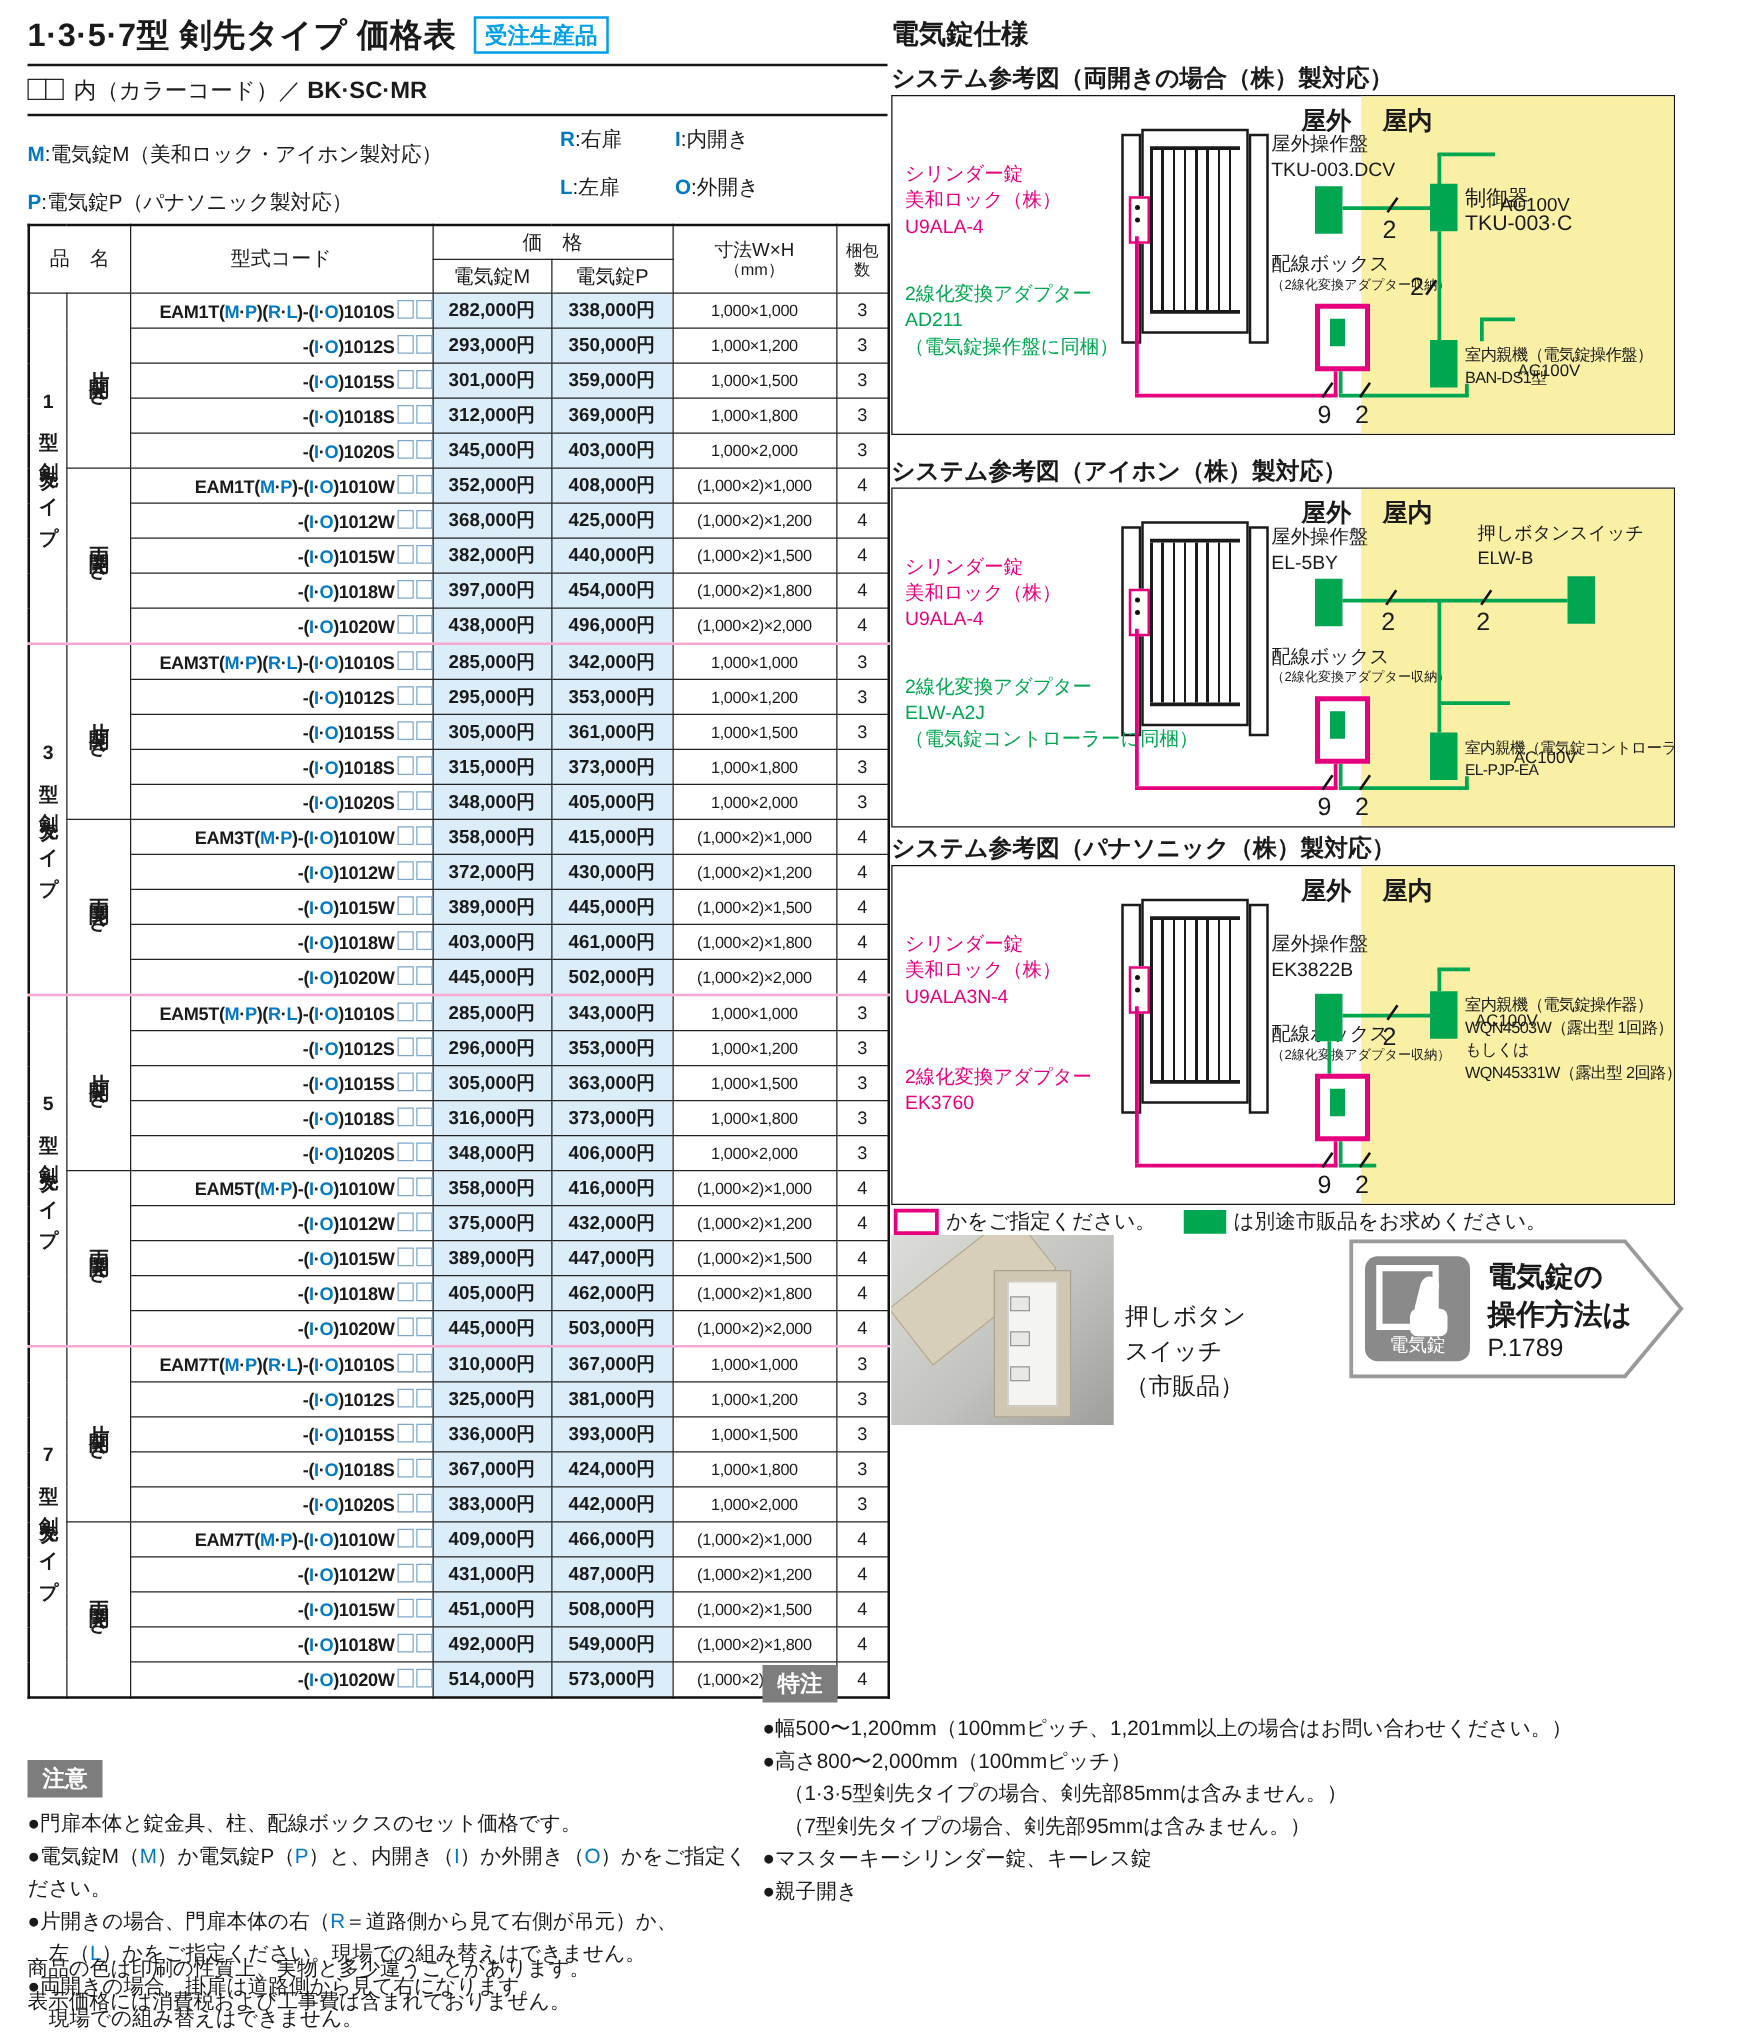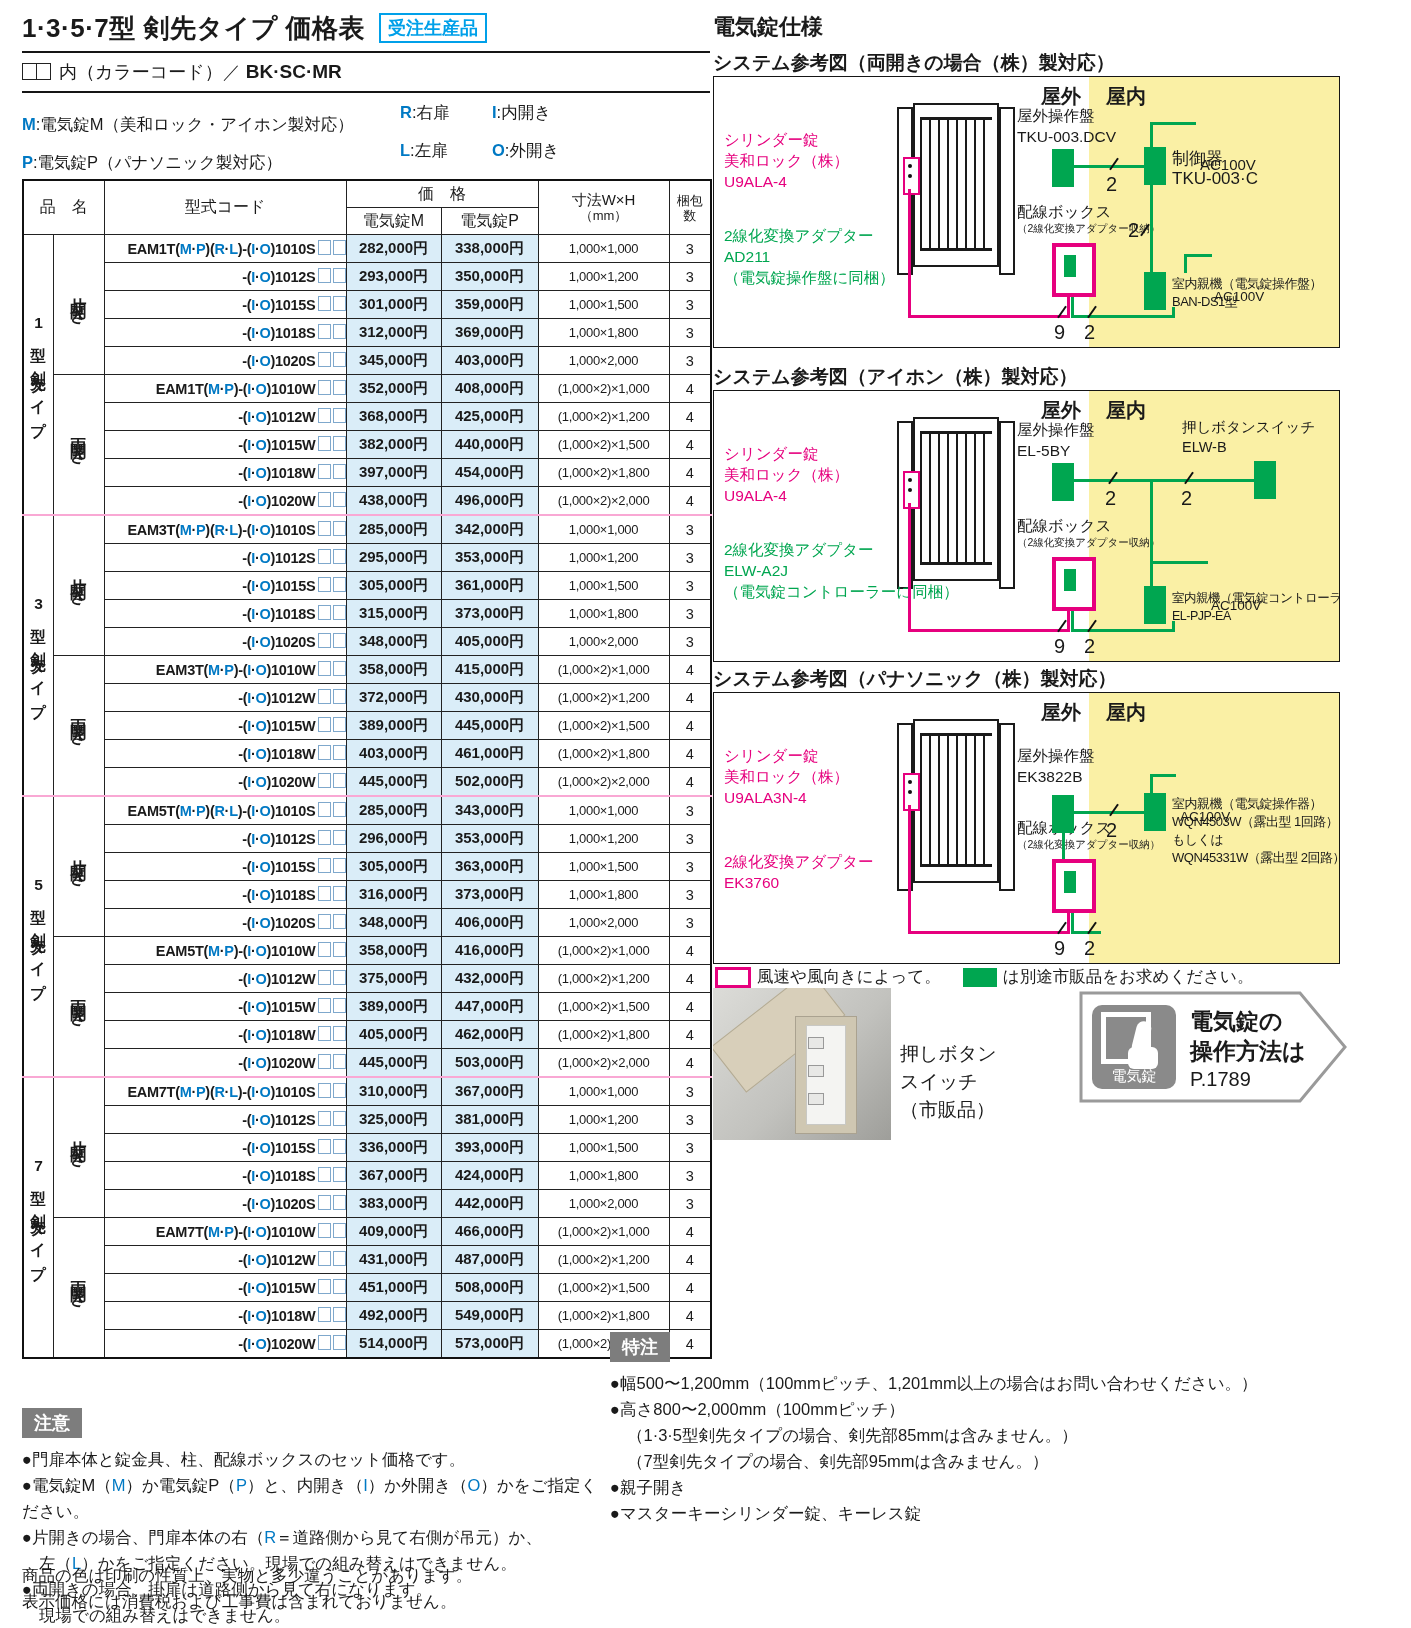--- a/index.html
+++ b/index.html
@@ -13,21 +13,21 @@
   .order-badge{margin-left:14px;border:2px solid #00a0e9;color:#00a0e9;font-size:18px;
                font-weight:bold;padding:1px 7px;line-height:24px;}
   .rule{border-top:2px solid #151515;margin:3px 0;}
   .colorcode{height:32px;line-height:32px;font-size:18px;}
   .ccsq{display:inline-block;width:13px;height:15px;border:1.5px solid #222;vertical-align:-2px;}
   .ccsq+.ccsq{margin-left:-1px;margin-right:3px;}
   .cc-strong{font-weight:bold;font-size:19px;}
   .legend{margin:6px 0 4px 0;font-size:16.5px;line-height:26px;}
   .legend .lrow{display:flex;}
   .legend .p1{width:378px;margin-top:12px;}
-  .legend .p2{width:92px;}
+  .legend .p2{width:92px;margin-left:48px;}
   .legend .bl{font-weight:bold;}
   
   table.ptable{border-collapse:collapse;width:688px;table-layout:fixed;margin-top:4px;}
   .ptable th,.ptable td{border:1px solid #222;padding:0;}
   .ptable{border:2px solid #111;}
   .ptable thead th{font-weight:normal;font-size:16px;background:#fff;height:26px;}
   .ptable thead .small2{font-size:13px;line-height:15px;}
   .ptable tbody td{height:27px;}
   .typec,.openc{background:#fff;}
   .vtext{writing-mode:vertical-rl;text-orientation:upright;font-size:15.5px;letter-spacing:4px;
@@ -672,21 +672,21 @@
         <div>室内親機（電気錠操作器）</div>
           <div>WQN4503W（露出型 1回路）</div>
         <div>もしくは</div>
           <div>WQN45331W（露出型 2回路）</div>
       </div>
     </div>
   </div>
 
   <div class="dg-legend">
     <span class="sw-m"></span>
-    <span>風速や風向きによって。</span>
+    <span>かをご指定ください。</span>
     <span class="sw-g"></span>
     <span>は別途市販品をお求めください。</span>
   </div>
 
   <div class="photo">
     <div class="lid"></div>
     <div class="swbody">
       <div class="swplate"></div>
       <div class="swmark" style="top:20px"></div>
       <div class="swmark" style="top:48px"></div>
@@ -729,22 +729,22 @@
       </div>
   </div>
 
   <div class="custom">
     <span class="sec-badge">特注</span>
     <div id="custom-list">
         <div class="nline">●幅500〜1,200mm（100mmピッチ、1,201mm以上の場合はお問い合わせください。）</div>
         <div class="nline">●高さ800〜2,000mm（100mmピッチ）</div>
         <div class="nline cont">（1·3·5型剣先タイプの場合、剣先部85mmは含みません。）</div>
         <div class="nline cont">（7型剣先タイプの場合、剣先部95mmは含みません。）</div>
+        <div class="nline">●マスターキーシリンダー錠、キーレス錠</div>
         <div class="nline">●親子開き</div>
-        <div class="nline">●マスターキーシリンダー錠、キーレス錠</div>
       </div>
   </div>
 
   <div class="footnote" id="footnote">
       <div>商品の色は印刷の性質上、実物と多少違うことがあります。</div>
       <div>表示価格には消費税および工事費は含まれておりません。</div>
     </div>
 </div>
 
 </body></html>

